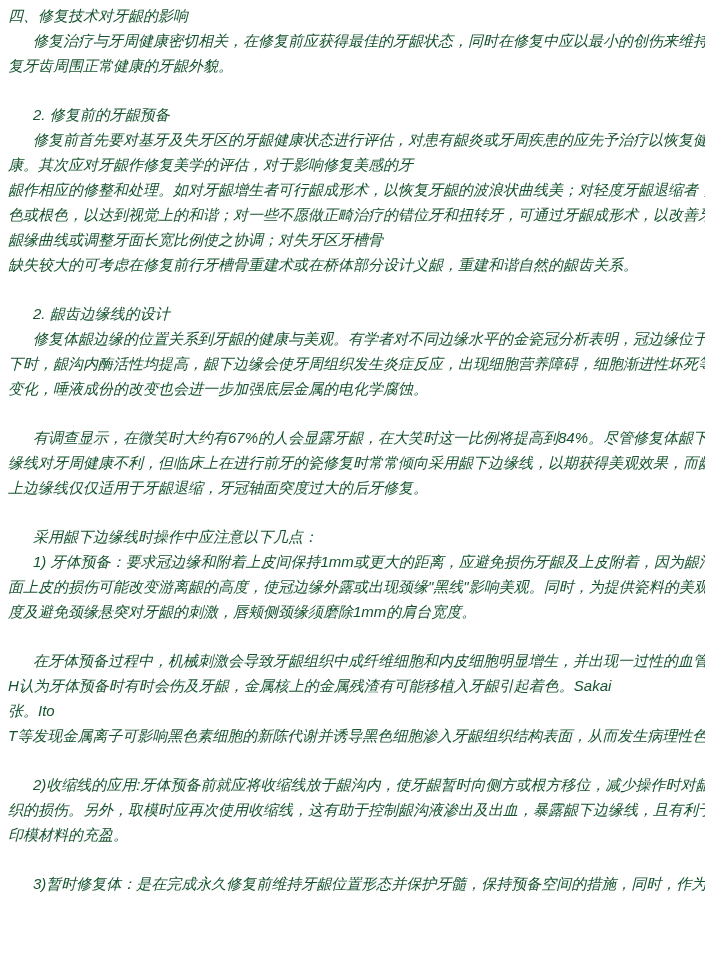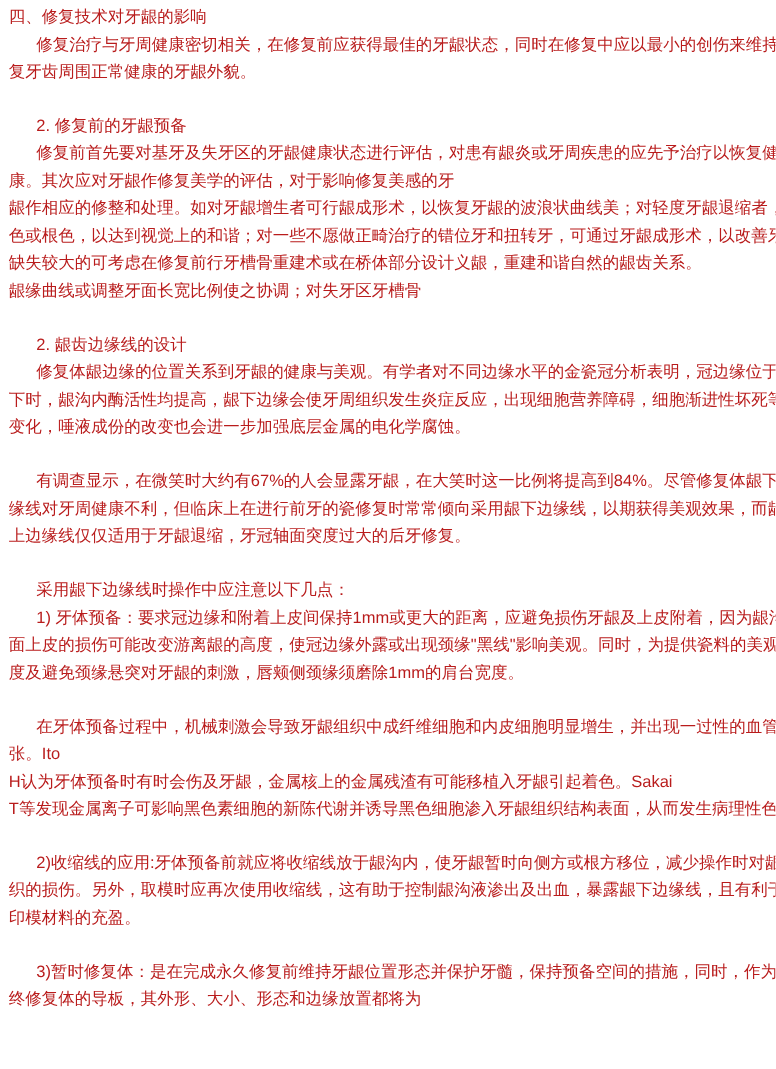--- a/index.html
+++ b/index.html
@@ -26,38 +26,38 @@
   .block.gap { margin-top: 24px; }
   .line {
     height: 25px;
     white-space: pre;
   }
   .line.indent { padding-left: 25px; }
 </style>
 </head>
 <body style="background: rgb(255, 255, 255);">
 
-<div class="doc" style="color: #b91c1c;">
+<div class="doc" style="color: #14532d; font-style: italic;">
     <div class="block">
       <div class="line">四、修复技术对牙龈的影响</div>
     </div>
     <div class="block">
       <div class="line indent">修复治疗与牙周健康密切相关，在修复前应获得最佳的牙龈状态，同时在修复中应以最小的创伤来维持修</div>
       <div class="line">复牙齿周围正常健康的牙龈外貌。</div>
     </div>
     <div class="block gap">
       <div class="line indent">2. 修复前的牙龈预备</div>
     </div>
     <div class="block">
       <div class="line indent">修复前首先要对基牙及失牙区的牙龈健康状态进行评估，对患有龈炎或牙周疾患的应先予治疗以恢复健</div>
       <div class="line">康。其次应对牙龈作修复美学的评估，对于影响修复美感的牙</div>
       <div class="line">龈作相应的修整和处理。如对牙龈增生者可行龈成形术，以恢复牙龈的波浪状曲线美；对轻度牙龈退缩者，</div>
       <div class="line">色或根色，以达到视觉上的和谐；对一些不愿做正畸治疗的错位牙和扭转牙，可通过牙龈成形术，以改善牙</div>
+      <div class="line">龈缘曲线或调整牙面长宽比例使之协调；对失牙区牙槽骨</div>
       <div class="line">缺失较大的可考虑在修复前行牙槽骨重建术或在桥体部分设计义龈，重建和谐自然的龈齿关系。</div>
-      <div class="line">龈缘曲线或调整牙面长宽比例使之协调；对失牙区牙槽骨</div>
     </div>
     <div class="block gap">
       <div class="line indent">2. 龈齿边缘线的设计</div>
     </div>
     <div class="block">
       <div class="line indent">修复体龈边缘的位置关系到牙龈的健康与美观。有学者对不同边缘水平的金瓷冠分析表明，冠边缘位于龈</div>
       <div class="line">下时，龈沟内酶活性均提高，龈下边缘会使牙周组织发生炎症反应，出现细胞营养障碍，细胞渐进性坏死等</div>
       <div class="line">变化，唾液成份的改变也会进一步加强底层金属的电化学腐蚀。</div>
     </div>
     <div class="block gap">
@@ -68,26 +68,25 @@
     <div class="block gap">
       <div class="line indent">采用龈下边缘线时操作中应注意以下几点：</div>
     </div>
     <div class="block">
       <div class="line indent">1) 牙体预备：要求冠边缘和附着上皮间保持1mm或更大的距离，应避免损伤牙龈及上皮附着，因为龈沟内</div>
       <div class="line">面上皮的损伤可能改变游离龈的高度，使冠边缘外露或出现颈缘"黑线"影响美观。同时，为提供瓷料的美观厚</div>
       <div class="line">度及避免颈缘悬突对牙龈的刺激，唇颊侧颈缘须磨除1mm的肩台宽度。</div>
     </div>
     <div class="block gap">
       <div class="line indent">在牙体预备过程中，机械刺激会导致牙龈组织中成纤维细胞和内皮细胞明显增生，并出现一过性的血管扩</div>
+      <div class="line">H认为牙体预备时有时会伤及牙龈，金属核上的金属残渣有可能移植入牙龈引起着色。Sakai</div>
       <div class="line">张。Ito</div>
-      <div class="line">H认为牙体预备时有时会伤及牙龈，金属核上的金属残渣有可能移植入牙龈引起着色。Sakai</div>
       <div class="line">T等发现金属离子可影响黑色素细胞的新陈代谢并诱导黑色细胞渗入牙龈组织结构表面，从而发生病理性色素</div>
     </div>
     <div class="block gap">
       <div class="line indent">2)收缩线的应用:牙体预备前就应将收缩线放于龈沟内，使牙龈暂时向侧方或根方移位，减少操作时对龈组</div>
       <div class="line">织的损伤。另外，取模时应再次使用收缩线，这有助于控制龈沟液渗出及出血，暴露龈下边缘线，且有利于</div>
       <div class="line">印模材料的充盈。</div>
     </div>
     <div class="block gap">
       <div class="line indent">3)暂时修复体：是在完成永久修复前维持牙龈位置形态并保护牙髓，保持预备空间的措施，同时，作为最</div>
-      <div class="line">终修复体的导板，其外形、大小、形态和边缘放置都将为</div>
     </div>
   </div>
 
 </body></html>

